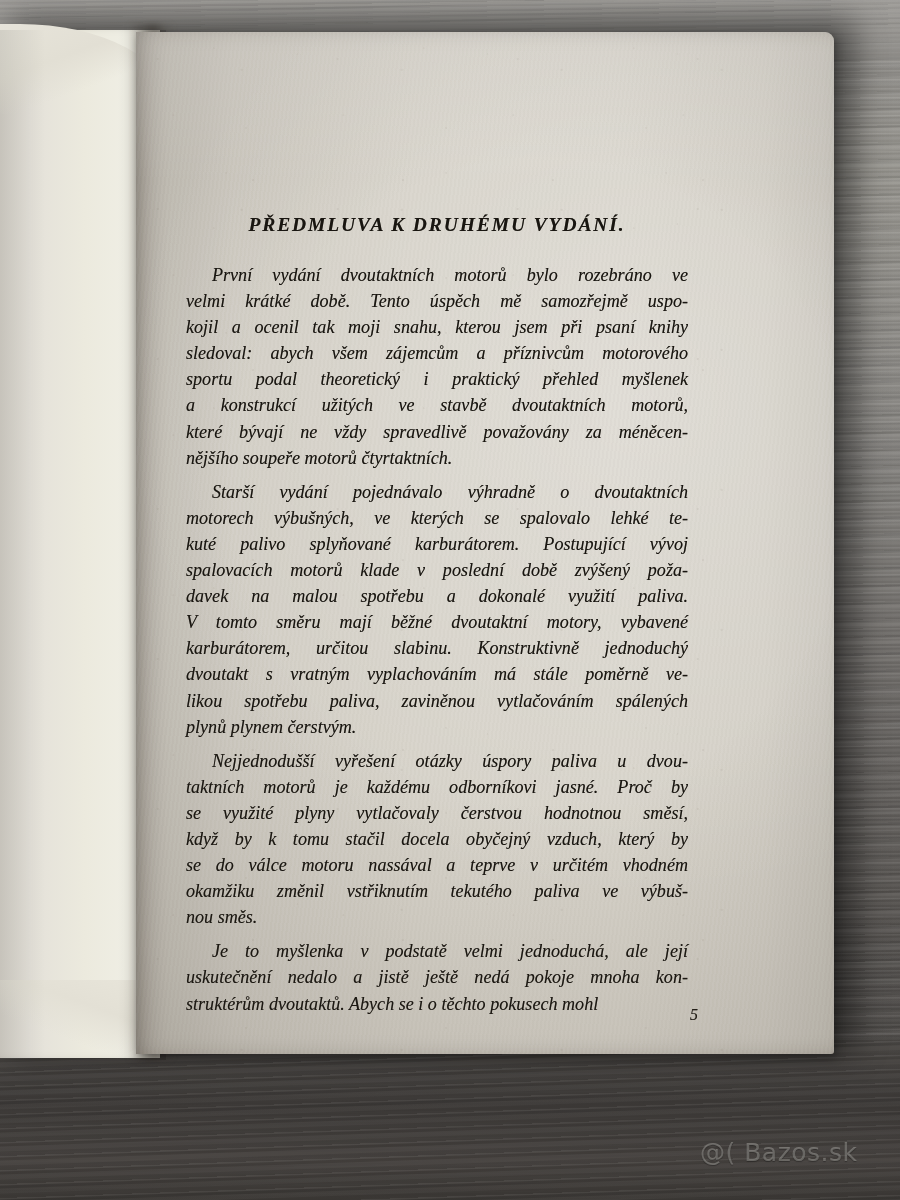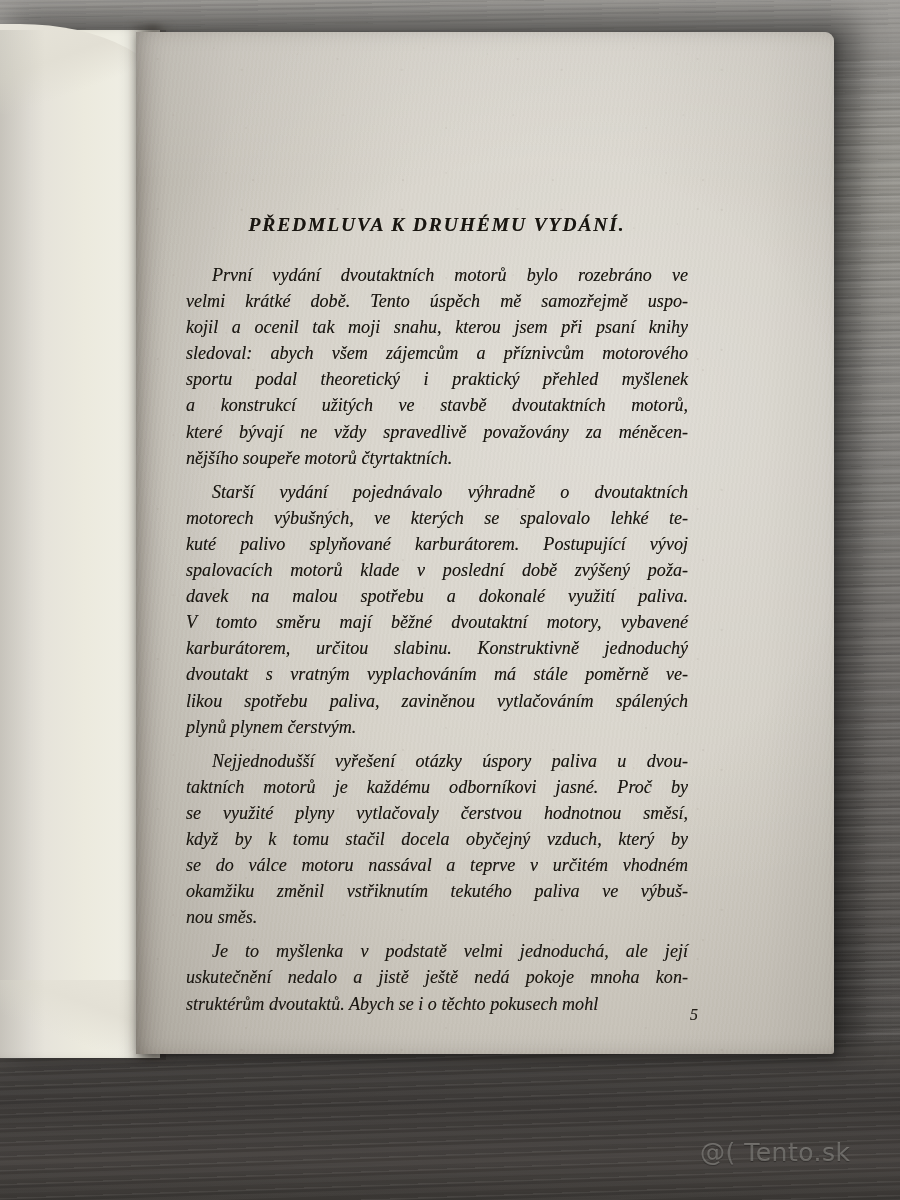--- a/index.html
+++ b/index.html
@@ -242,15 +242,15 @@
           <span class="ln">uskutečnění nedalo a jistě ještě nedá pokoje mnoha kon-</span>
           <span class="ln last">struktérům dvoutaktů. Abych se i o těchto pokusech mohl</span>
         </p>
       </div>
   </div>
 
   <div class="folio">5</div>
 
   <div class="page-vignette"></div>
 
-  <div class="watermark">@( Tento.sk</div>
+  <div class="watermark">@( Bazos.sk</div>
 
 </div>
 
 </body></html>

